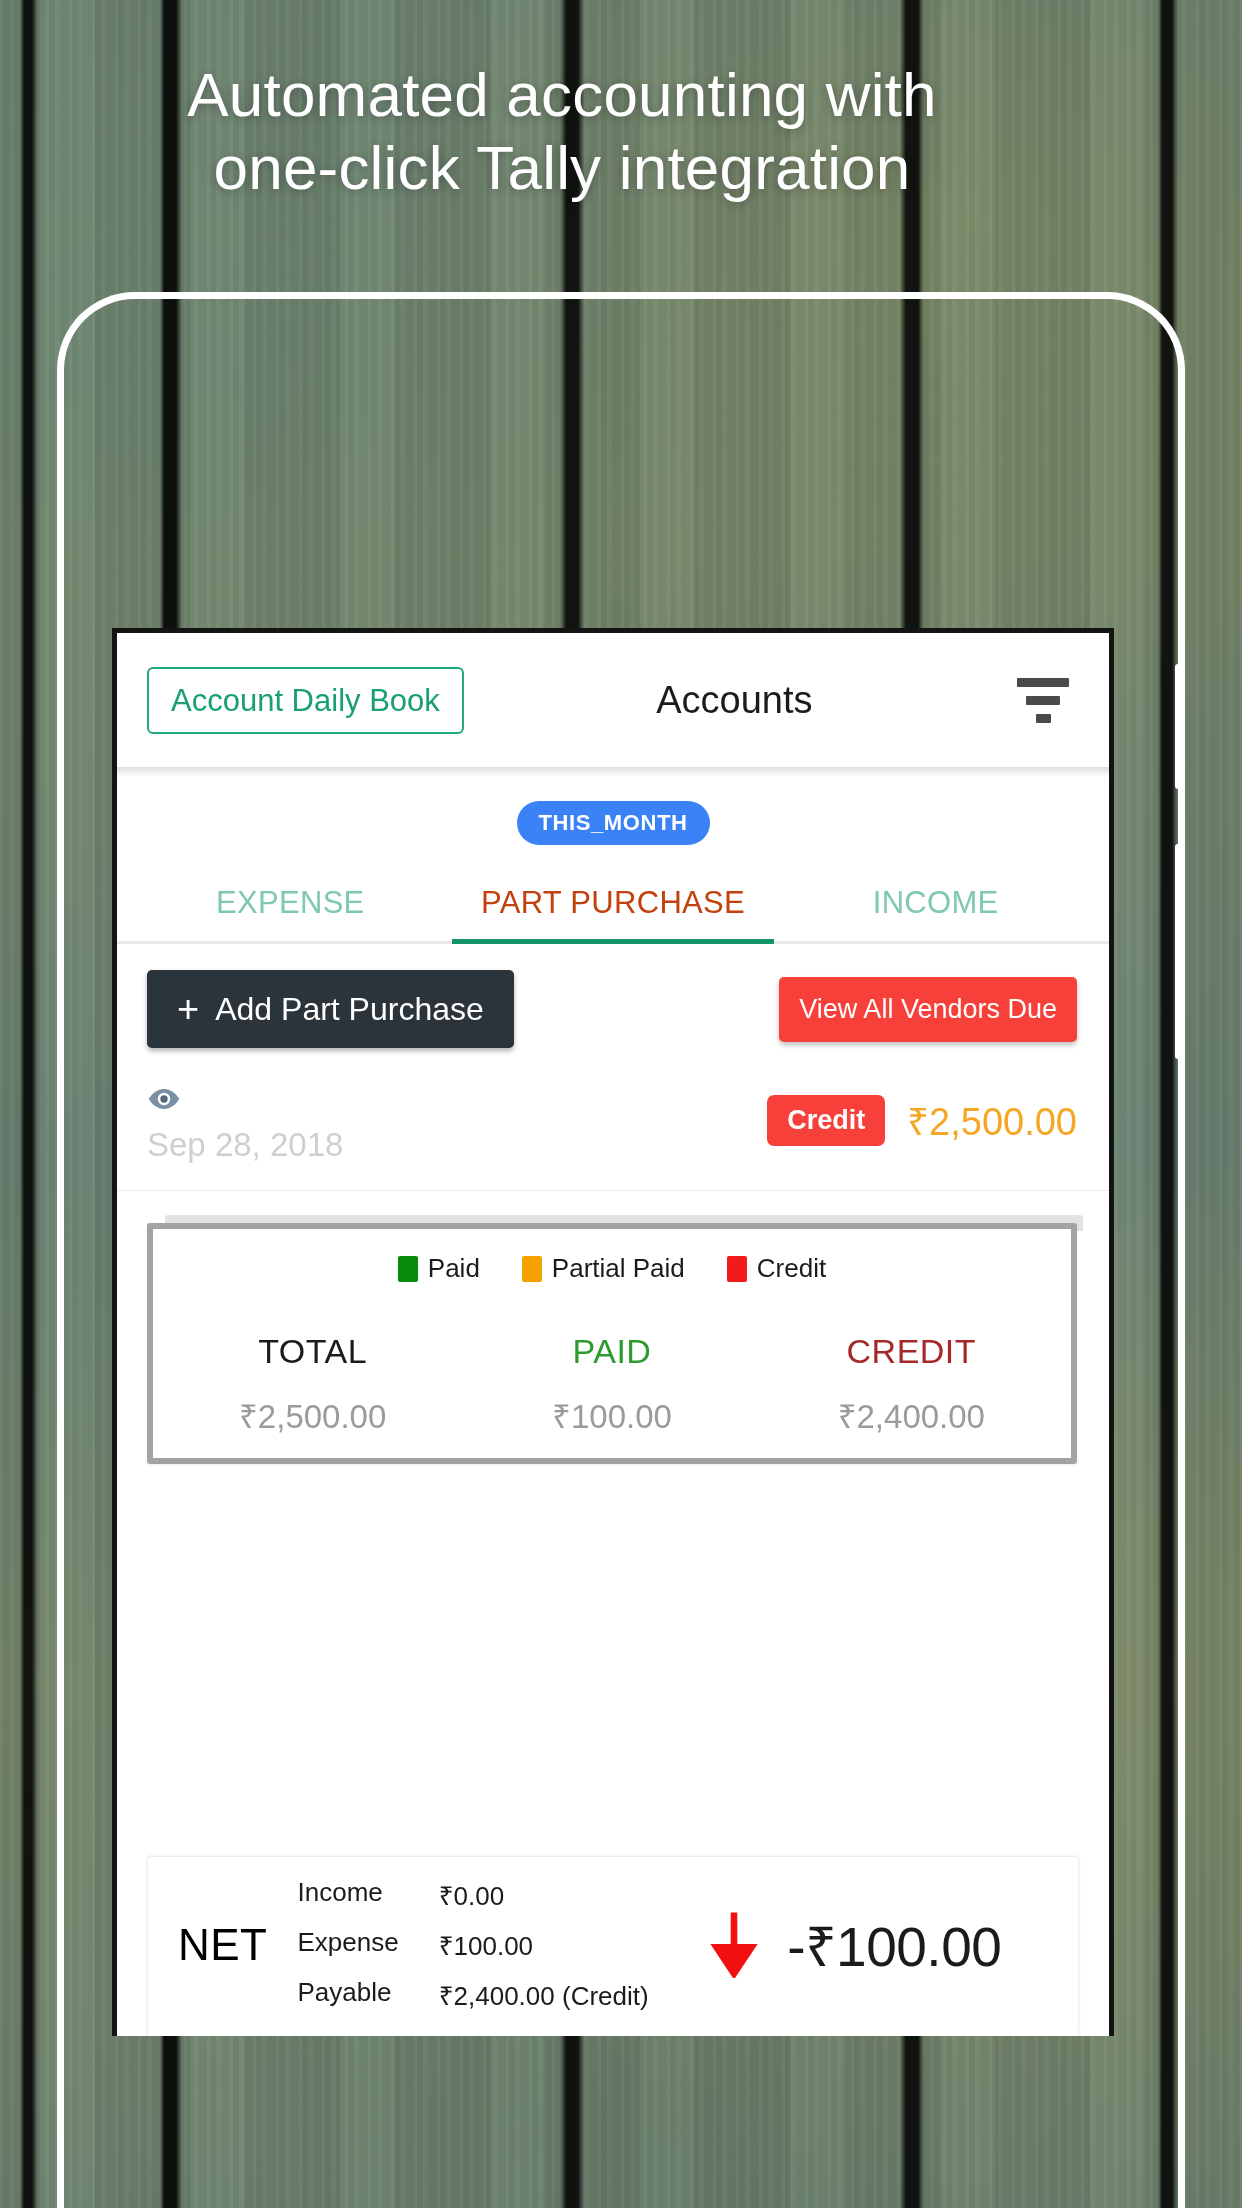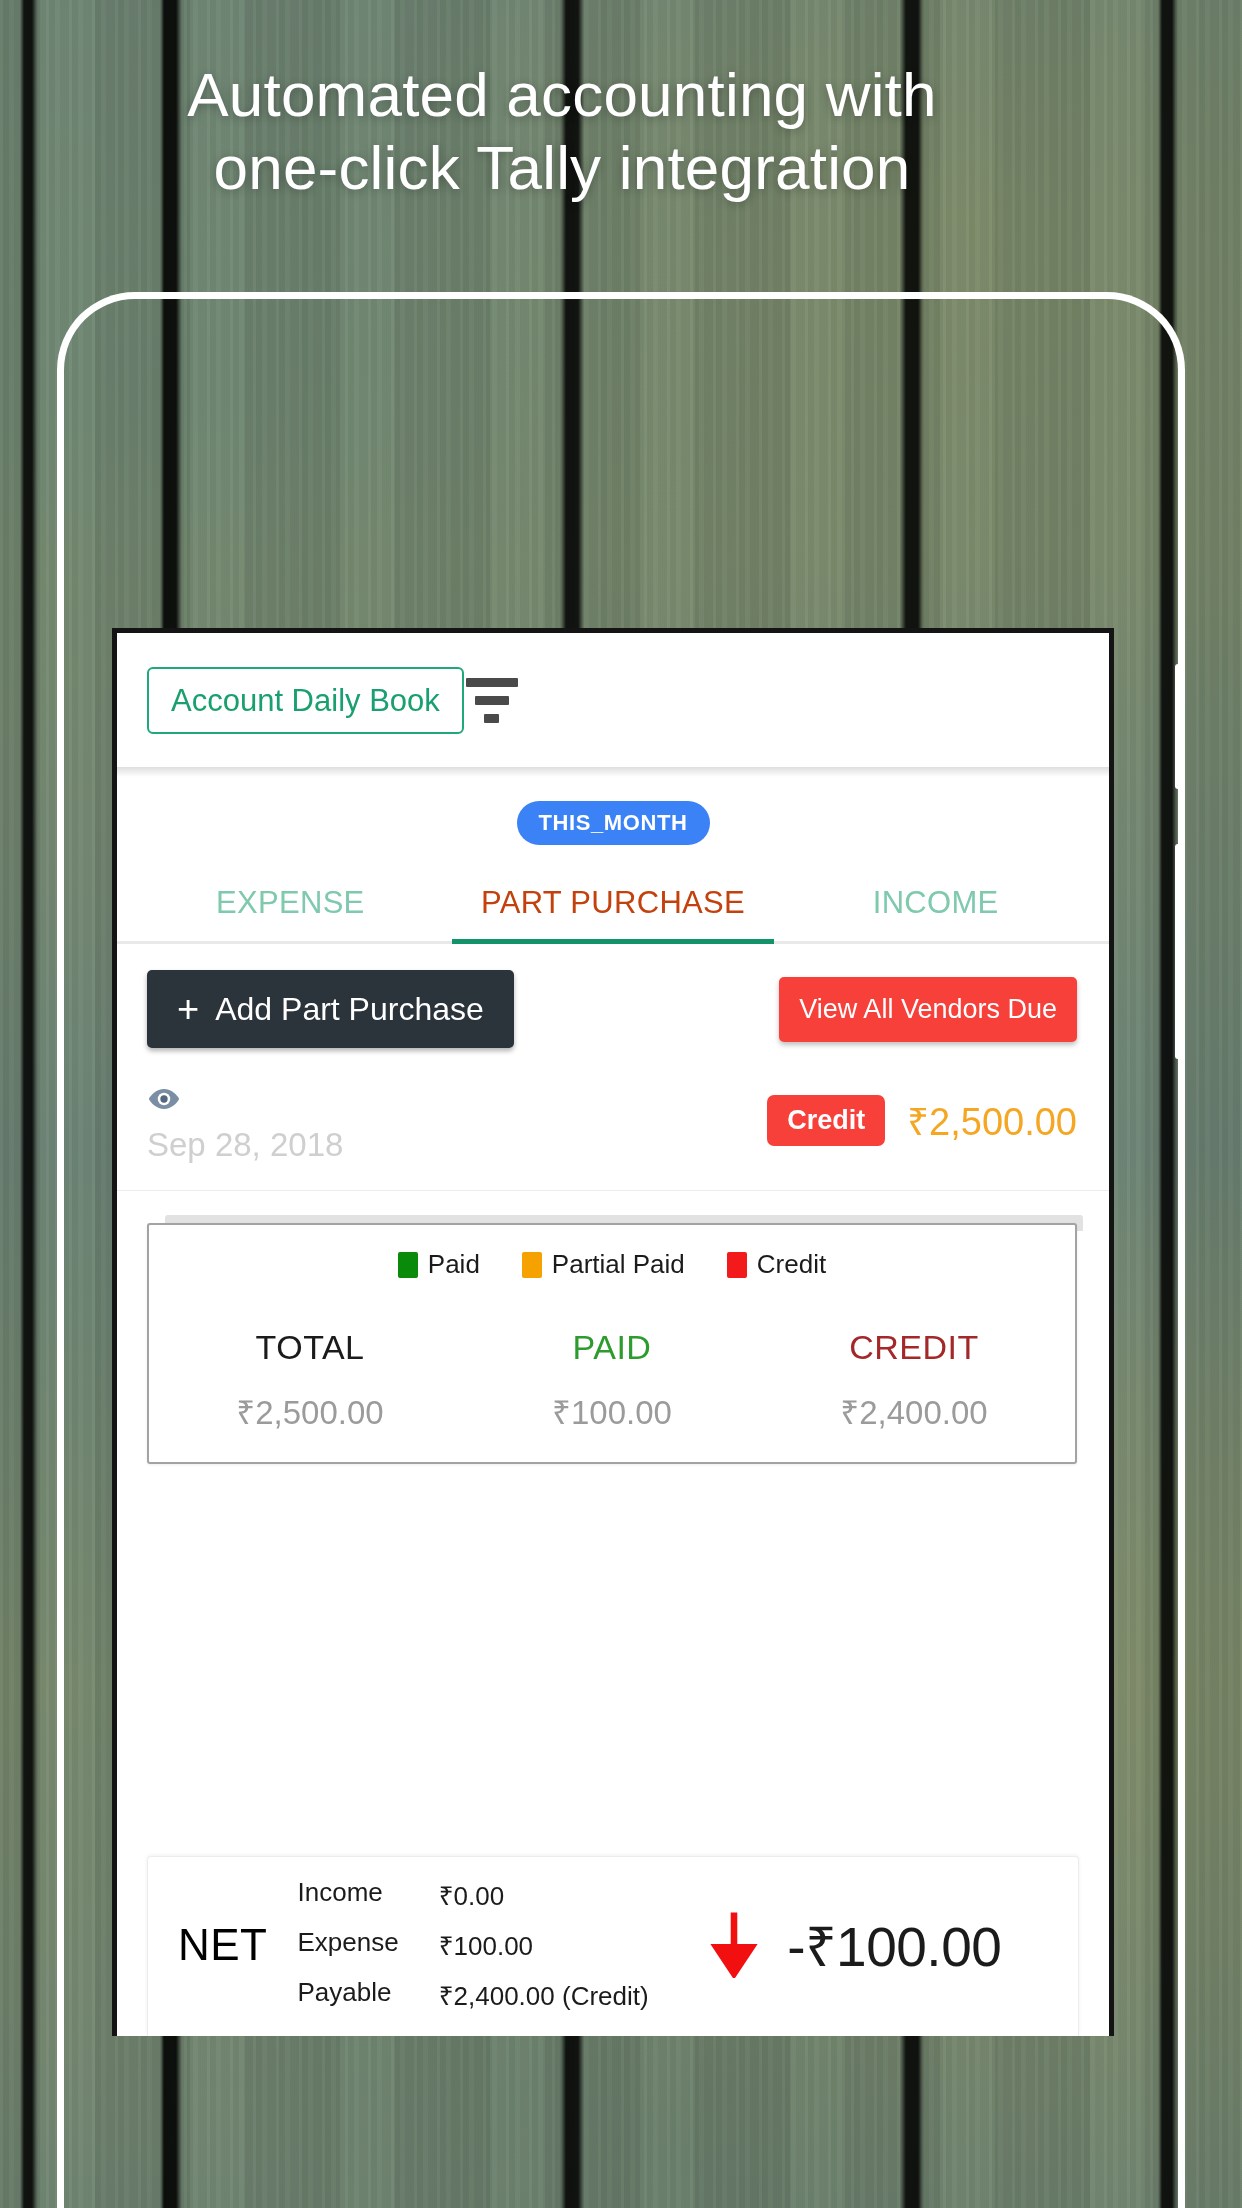--- a/index.html
+++ b/index.html
@@ -239,24 +239,24 @@
   .summary-wrap { position:relative; margin:32px 32px 0 30px; }
   .summary-wrap::before {
     content:"";
     position:absolute;
     left:18px; right:-6px; top:-8px; height:16px;
     background:#e2e2e2;
     border-radius:3px 3px 0 0;
   }
   .summary-card {
     position:relative;
-    border:2px solid #a3a3a3;
+    border:6px solid #a3a3a3;
     background:#ffffff;
     border-radius:3px;
-    padding:24px 10px 28px;
+    padding:24px 10px 20px;
     box-shadow:0 1px 3px rgba(0,0,0,.07);
   }
   .legend {
     display:flex; justify-content:center; align-items:center;
     gap:42px;
   }
   .legend-item { display:flex; align-items:center; gap:10px; }
   .legend-swatch { width:20px; height:26px; border-radius:2px; display:block; }
   .legend-label { font-size:26px; color:#1b1b1b; }
 
@@ -313,20 +313,21 @@
 
   <div class="phone-frame">
     <div class="side-btn b1"></div>
     <div class="side-btn b2"></div>
   </div>
 
   <div class="screen">
 
     <div class="appbar">
       <div class="adb-btn">Account Daily Book</div>
+      <div class="appbar-title">Accounts</div>
       <div class="filter-icon">
         <i></i>
           <i></i>
           <i></i>
       </div>
     </div>
     <div class="appbar-shadow"></div>
 
     <div class="period-row">
       <div class="period-chip">THIS_MONTH</div>

